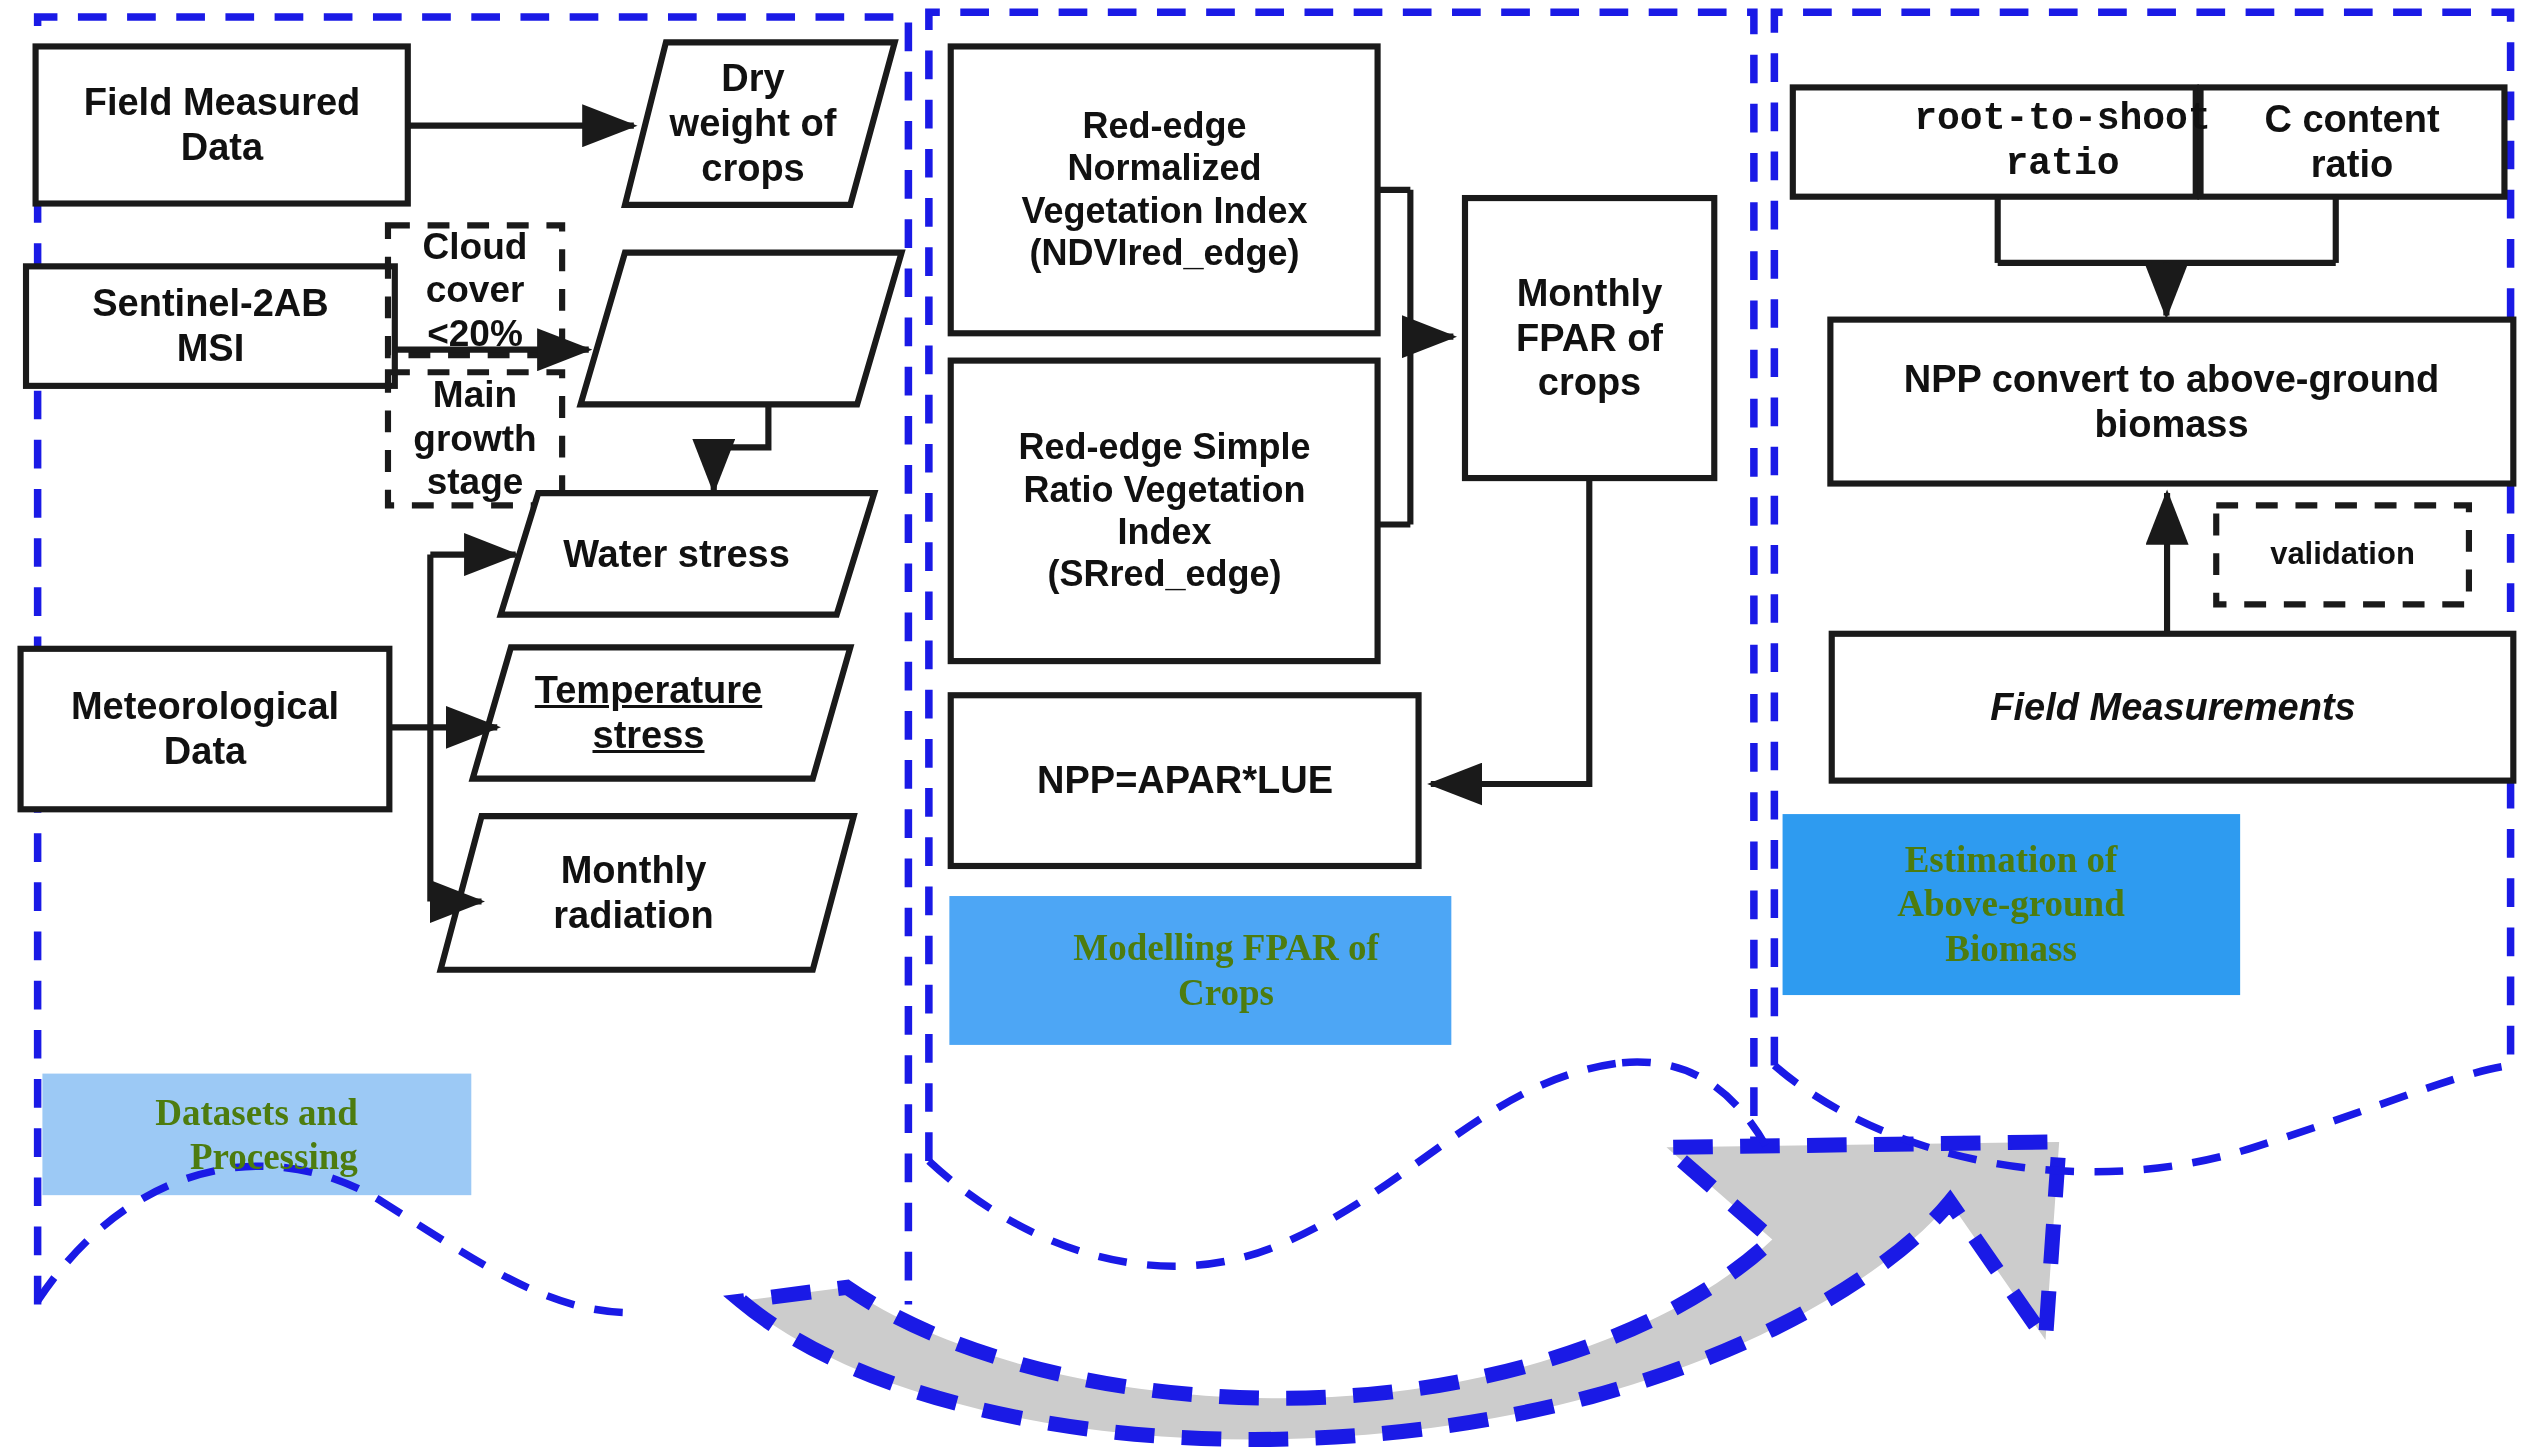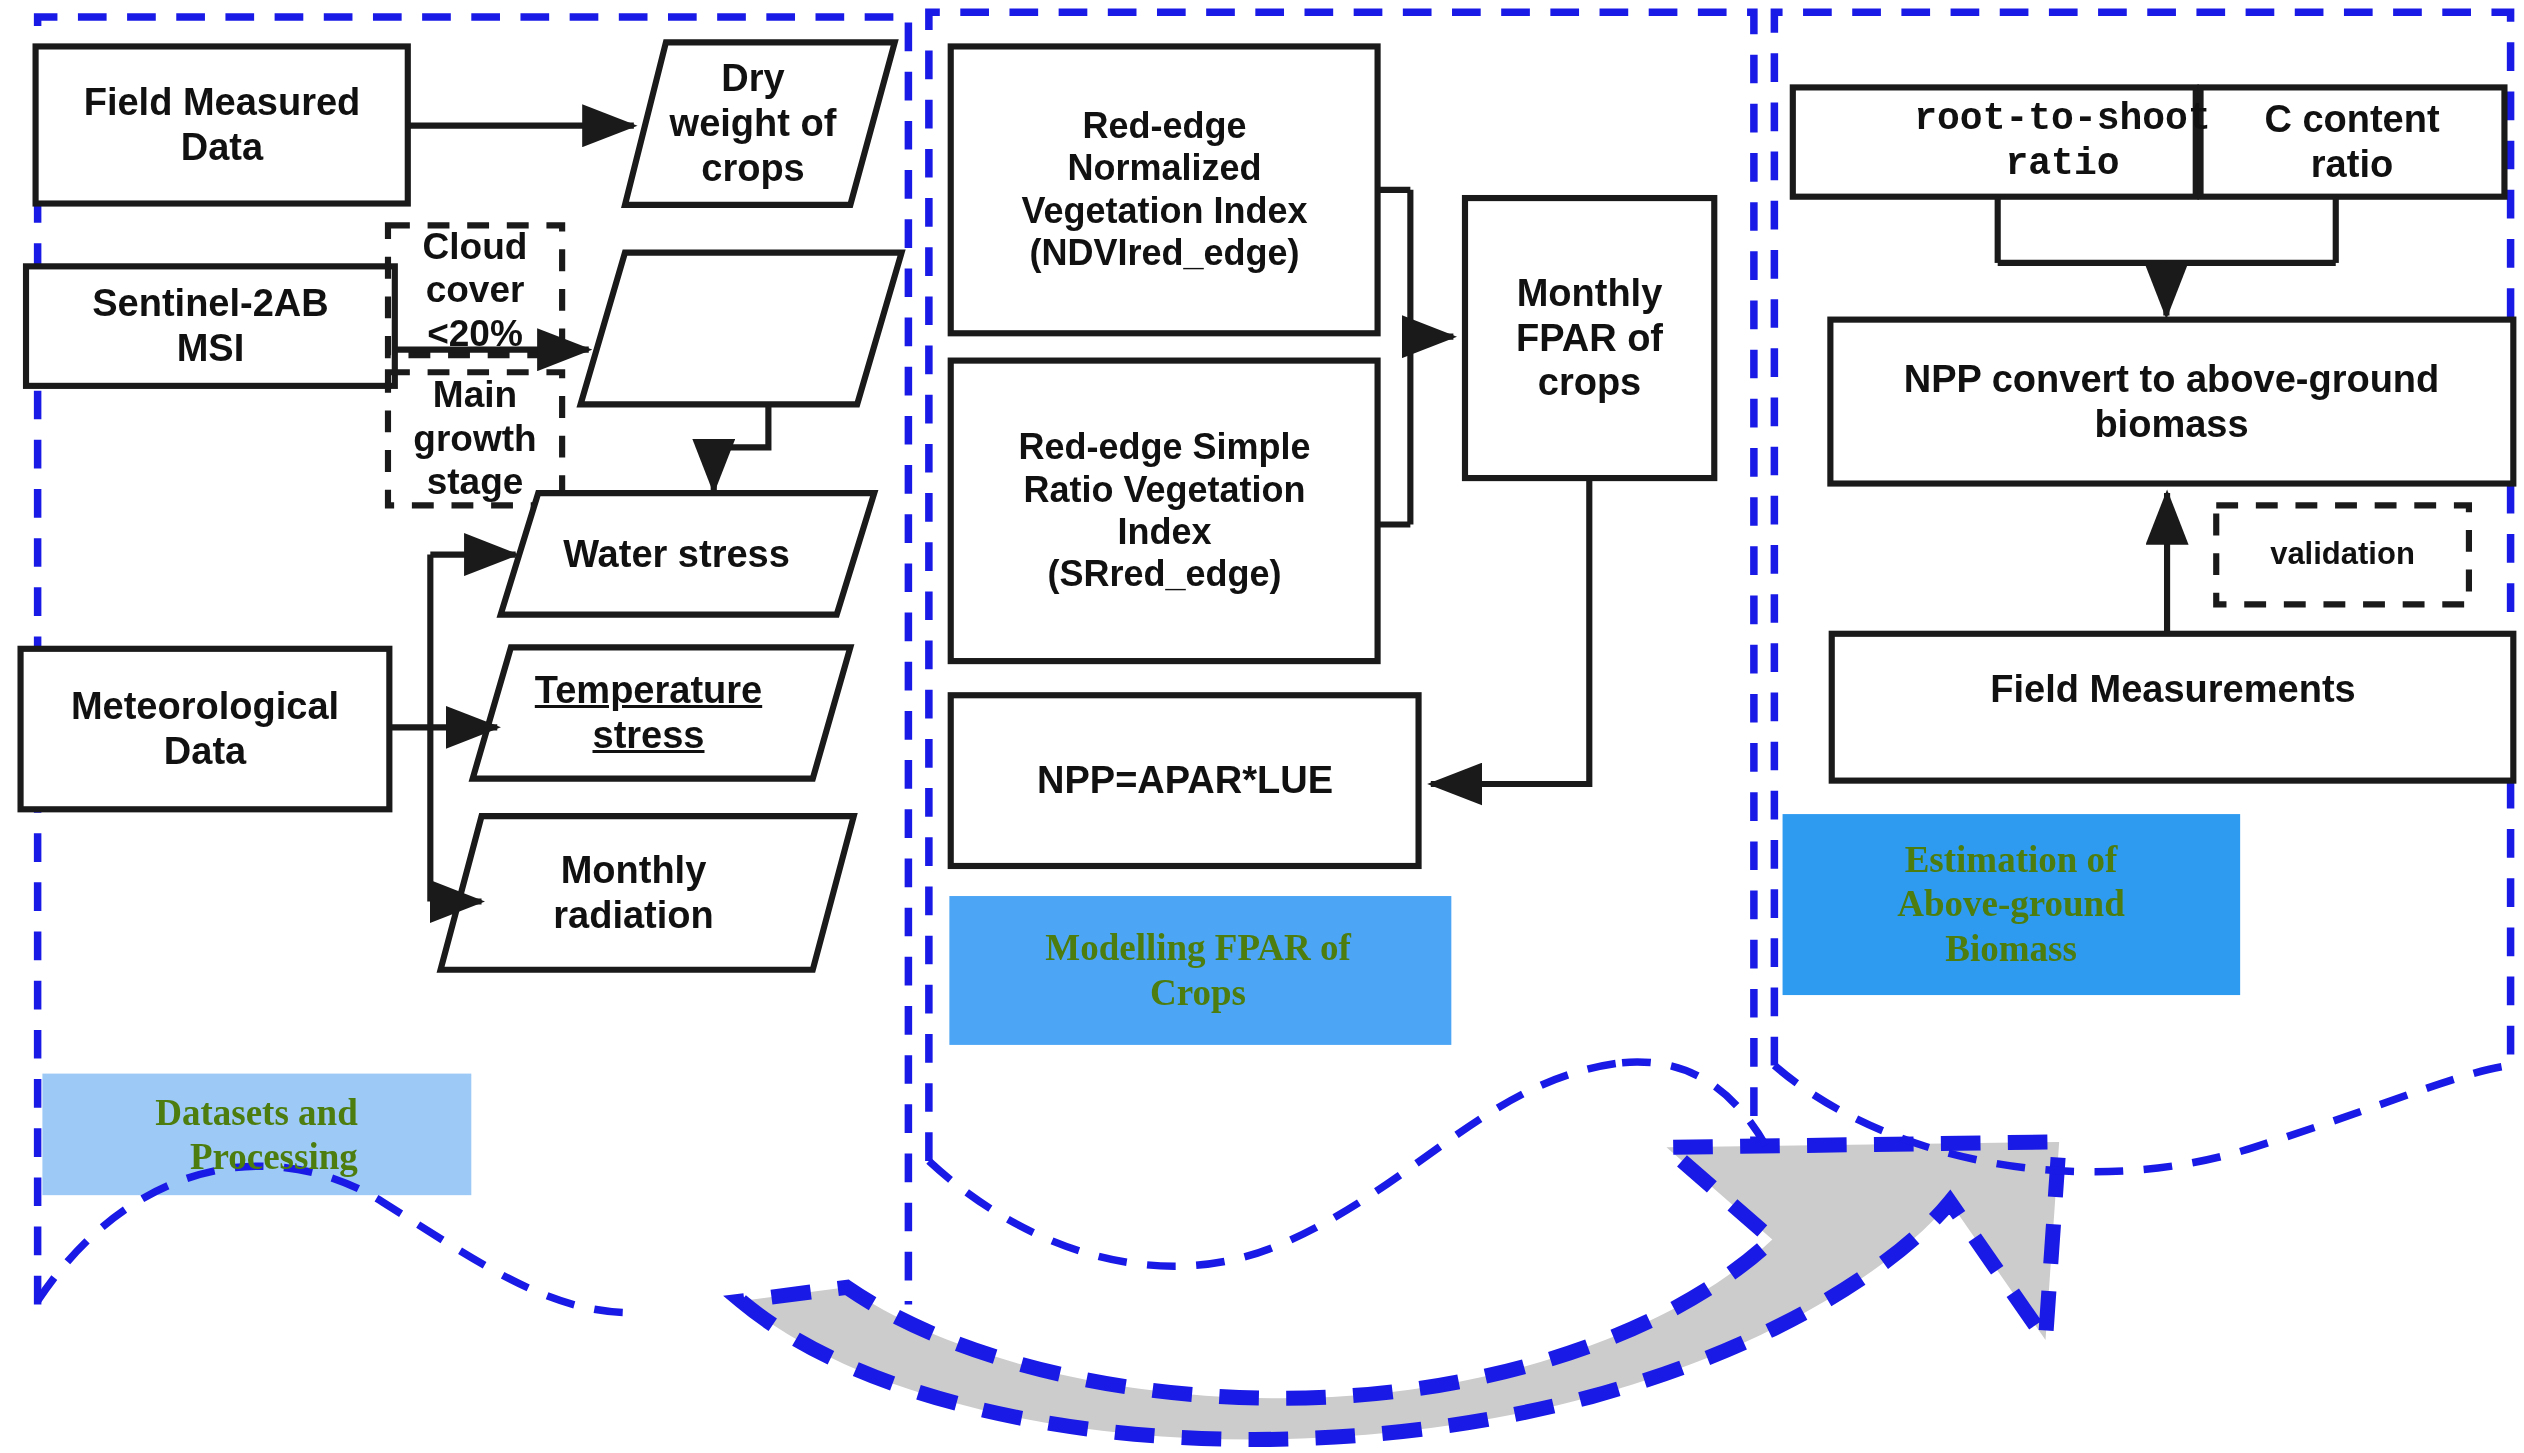--- a/index.html
+++ b/index.html
@@ -217,34 +217,34 @@
 Ratio Vegetation
 Index
 (SRred_edge)</div>
 
   <div class="node-label lbl-lg" style="left:951px; top:695px; width:468px; height:171px;">NPP=APAR*LUE</div>
 
   <div class="node-label lbl-lg" style="left:1465px; top:198px; width:249px; height:280px;">Monthly
 FPAR of
 crops</div>
 
-  <div class="stage-caption" style="left:921px; top:896px; width:554px; height:149px;">Modelling FPAR of
+  <div class="stage-caption" style="left:949px; top:896px; width:554px; height:149px;">Modelling FPAR of
 Crops</div>
 
   <div class="node-label lbl-lg" style="left:1861px; top:87px; width:403px; height:109px;font-family:Liberation Mono, monospace;">root-to-shoot
 ratio</div>
 
   <div class="node-label lbl-lg" style="left:2200px; top:87px; width:304px; height:109px;">C content
 ratio</div>
 
   <div class="node-label lbl-lg" style="left:1830px; top:320px; width:683px; height:164px;">NPP convert to above-ground
 biomass</div>
 
   <div class="node-label lbl-sm" style="left:2216px; top:505px; width:253px; height:99px;">validation</div>
 
-  <div class="node-label lbl-lg" style="left:1832px; top:616px; width:682px; height:147px;">Field Measurements</div>
+  <div class="node-label lbl-lg" style="left:1832px; top:634px; width:682px; height:147px;font-style:italic;">Field Measurements</div>
 
   <div class="stage-caption" style="left:1782px; top:814px; width:458px; height:181px;">Estimation of
 Above-ground
 Biomass</div>
 
 </div>
 
 
 </body></html>

